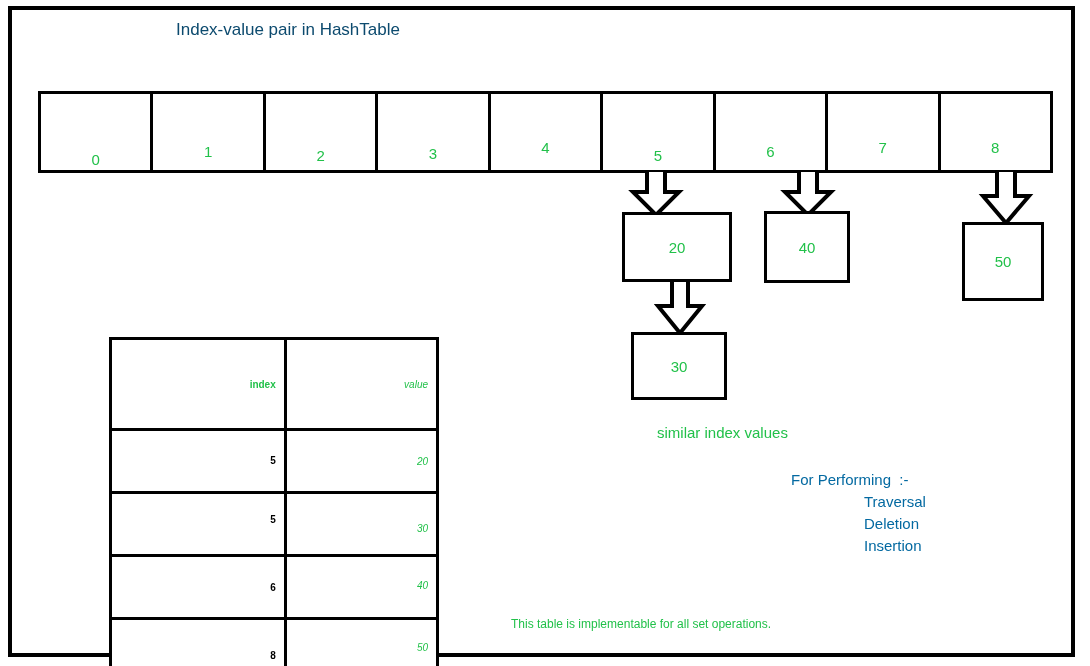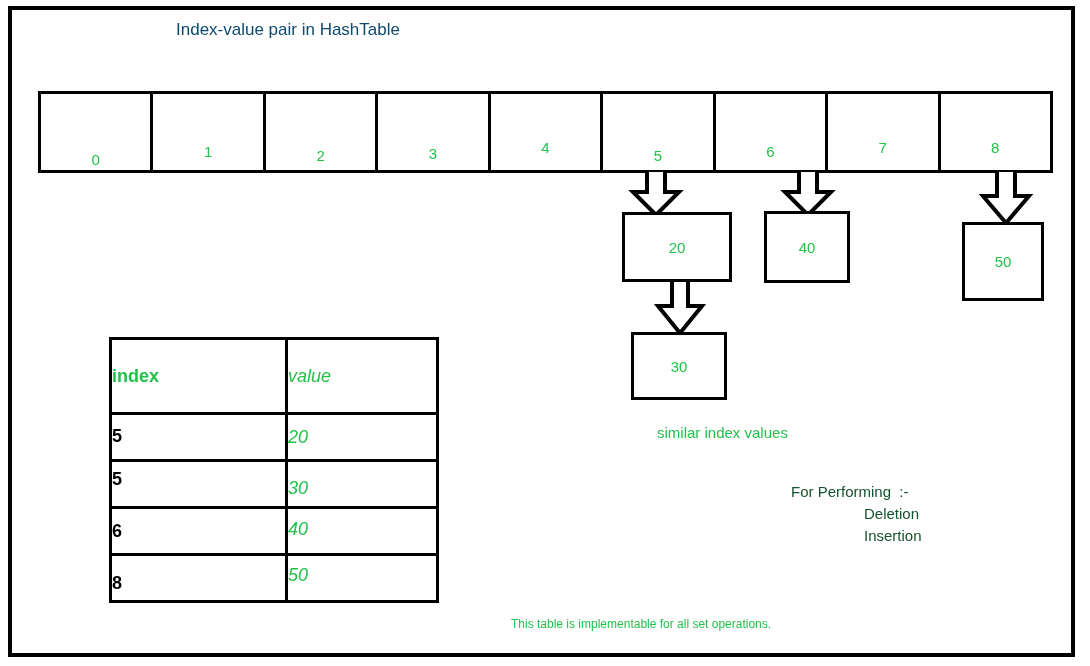--- a/index.html
+++ b/index.html
@@ -107,23 +107,23 @@
   .kvtable {
     position: absolute;
     left: 109px;
     top: 337px;
     width: 330px;
     border-collapse: collapse;
     background: #ffffff;
   }
   .kvtable td {
     border: 3px solid #000000;
-    text-align: left;
-    font-size: 18px;
-    padding: 0;
+    text-align: right;
+    font-size: 10px;
+    padding: 8px;
   }
   .kvtable .hdr td {
     height: 72px;
     color: #22c14a;
   }
   .kvtable .drow td {
     height: 44px;
   }
   .kvtable .kcell {
     width: 178px;
@@ -152,23 +152,23 @@
   }
   .note-similar {
     left: 645px;
     top: 424px;
     font-size: 15px;
     margin-left: 12px;
   }
   .ops-block {
     position: absolute;
     left: 791px;
-    top: 481px;
-    font-size: 15px;
-    color: #14532d;
+    top: 469px;
+    font-size: 15px;
+    color: #0369a1;
     line-height: 22px;
   }
   .ops-block .ops-title { display: block; white-space: pre; }
   .ops-block .ops-item  { display: block; padding-left: 73px; }
   .note-footer {
     left: 511px;
     top: 617px;
     font-size: 12px;
   }
 </style>
@@ -262,19 +262,20 @@
         <td class="kcell"><span>8</span></td>
         <td class="vcell"><span>50</span></td>
       </tr>
     </tbody>
   </table>
 
   <div class="note note-similar">similar index values</div>
 
   <div class="ops-block">
     <span class="ops-title">For Performing  :-</span>
+    <span class="ops-item">Traversal</span>
     <span class="ops-item">Deletion</span>
     <span class="ops-item">Insertion</span>
   </div>
 
   <div class="note note-footer">This table is implementable for all set operations.</div>
 
 </div>
 
 </body></html>

